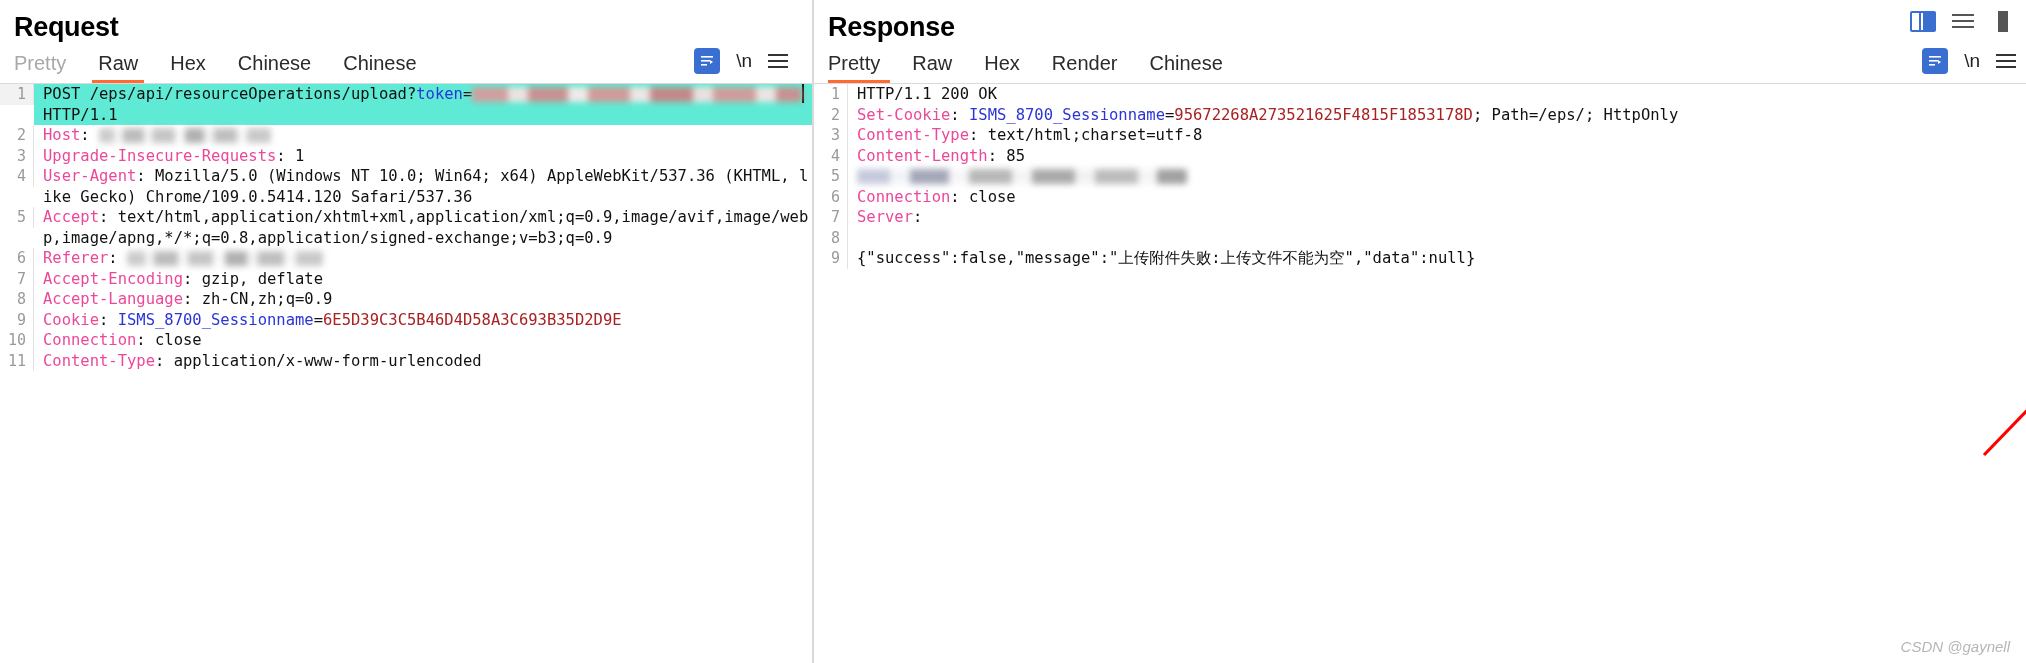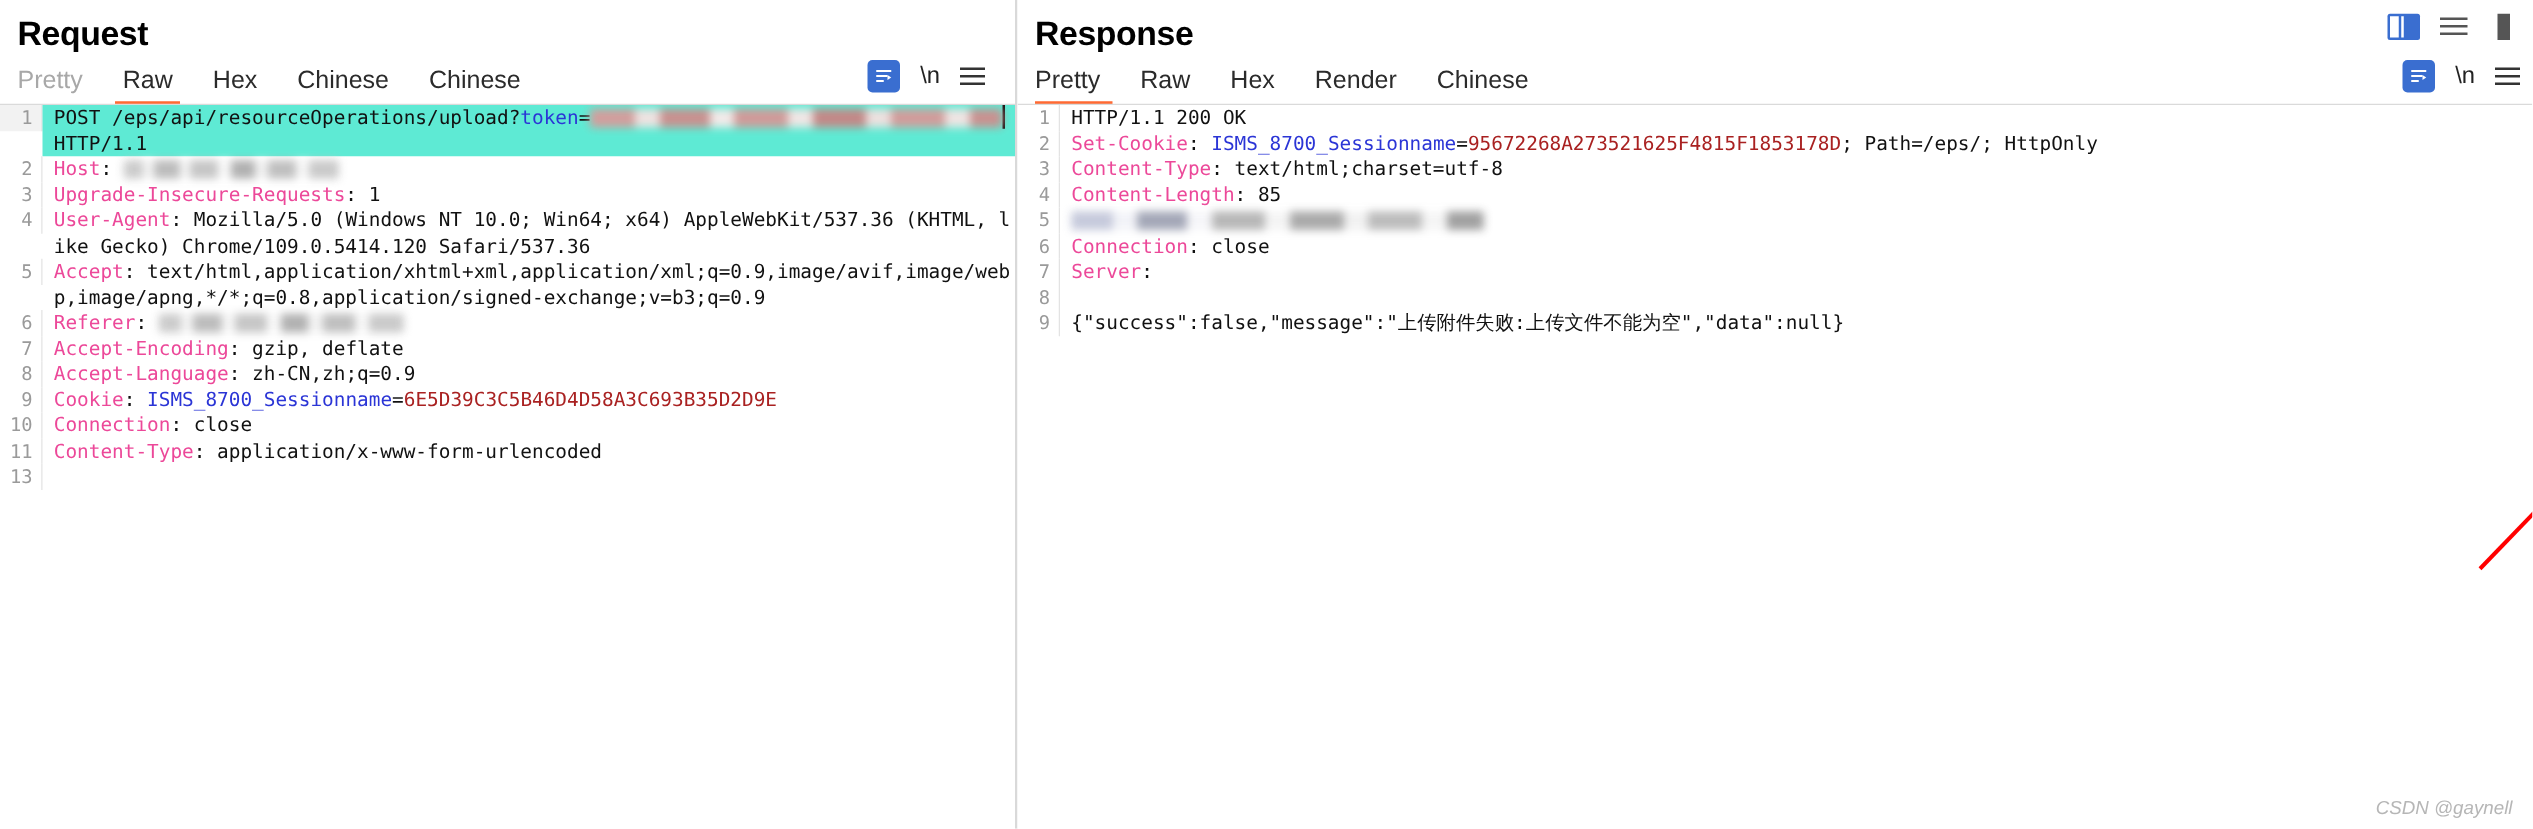--- a/index.html
+++ b/index.html
@@ -42,21 +42,21 @@
     font-size: 27px;
     font-weight: bold;
     color: #000000;
     letter-spacing: -0.3px;
     padding: 12px 0 0 14px;
   }
 
   
   .tabbar {
     display: flex;
-    align-items: center;
+    align-items: flex-end;
     padding: 10px 0 0 14px;
     position: relative;
     height: 40px;
     box-sizing: border-box;
   }
   .tab {
     font-size: 20px;
     color: #2b2b2b;
     padding: 0 16px 8px 16px;
     position: relative;
@@ -310,24 +310,20 @@
               <div class="code-text"><span class="hdr">Cookie</span><span class="val">: </span><span class="cookiename">ISMS_8700_Sessionname</span><span class="val">=</span><span class="redval">6E5D39C3C5B46D4D58A3C693B35D2D9E</span></div>
             </div>
             <div class="code-row">
               <div class="ln">10</div>
               <div class="code-text"><span class="hdr">Connection</span><span class="val">: close</span></div>
             </div>
             <div class="code-row">
               <div class="ln">11</div>
               <div class="code-text"><span class="hdr">Content-Type</span><span class="val">: application/x-www-form-urlencoded</span></div>
             </div>
-            <div class="code-row">
-              <div class="ln">13</div>
-              <div class="code-text">&nbsp;</div>
-            </div>
           </div>
       </div>
     </div>
   </div>
 
   <div class="panel-divider"></div>
 
   <div class="panel panel-response">
     <div class="panel-inner">
       <div class="win-controls">

